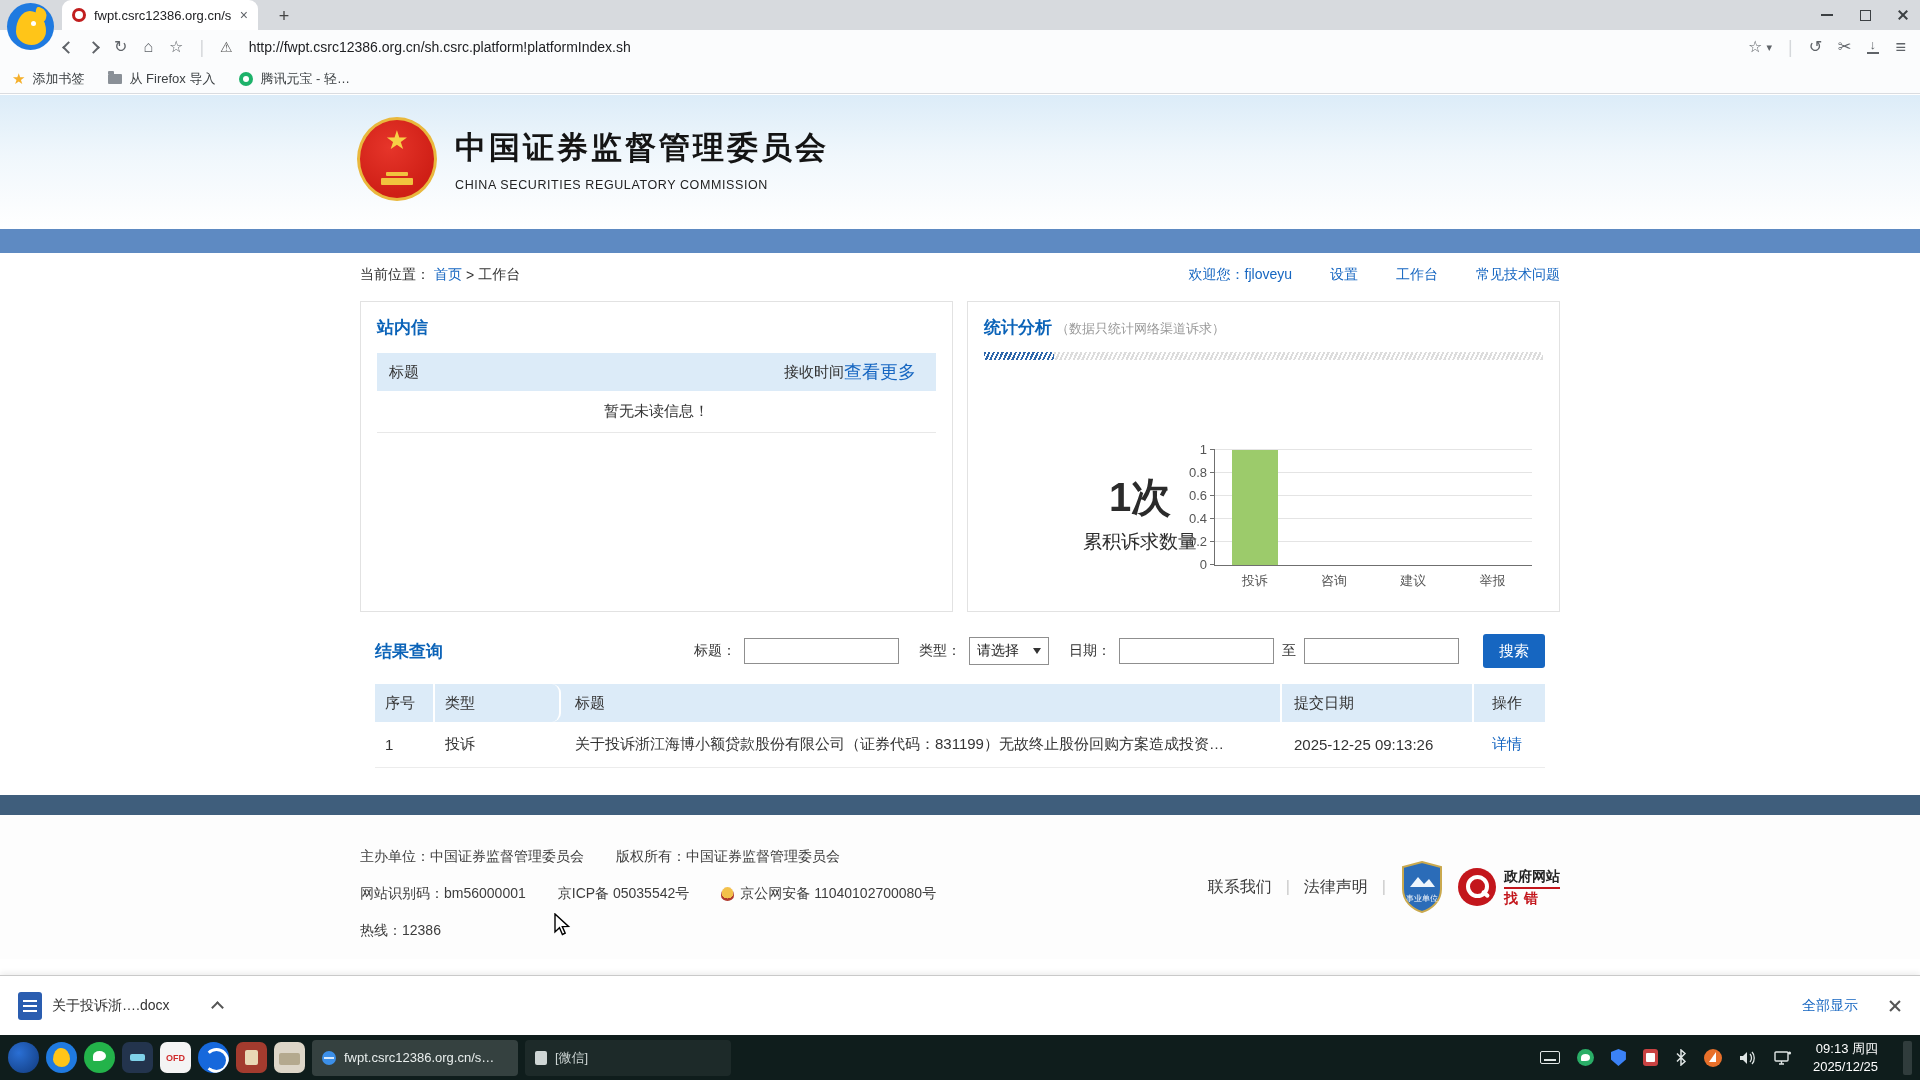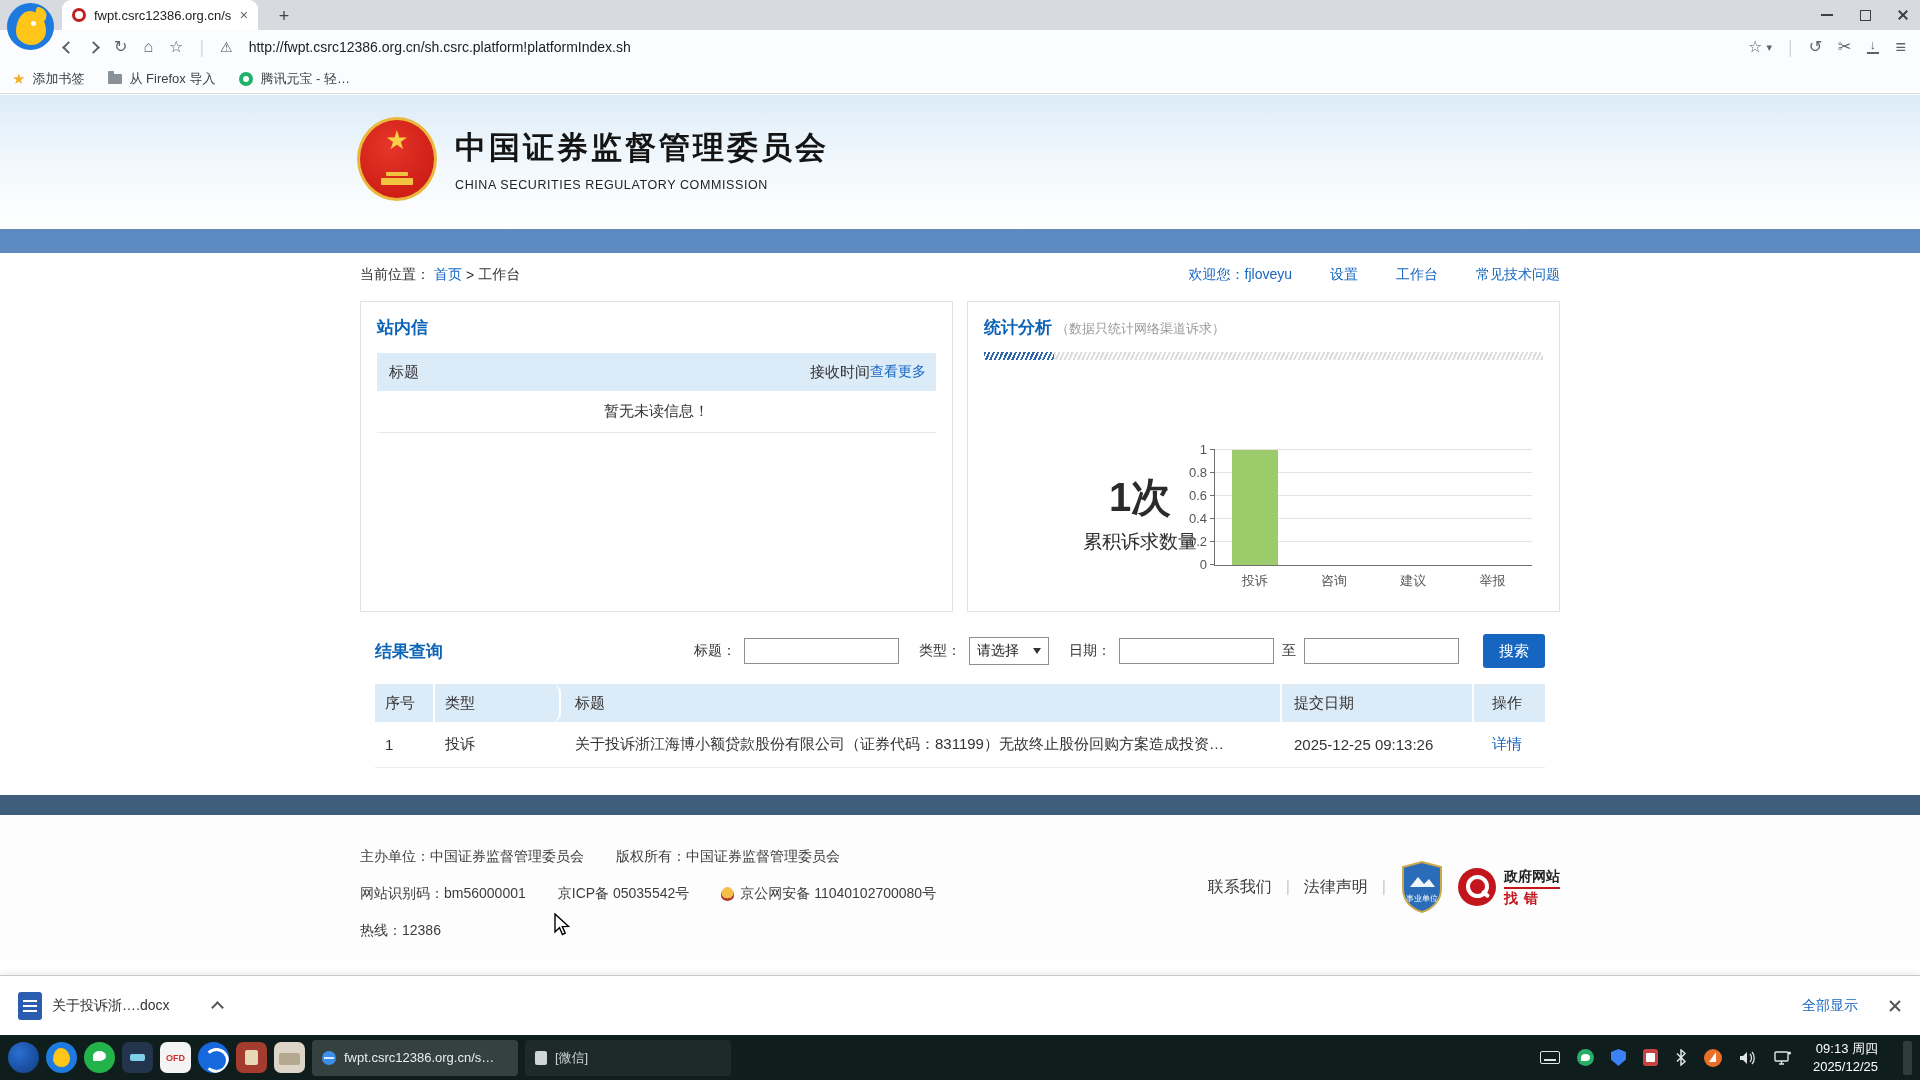--- a/index.html
+++ b/index.html
@@ -72,21 +72,21 @@
   .user-links { display:flex; gap:38px; align-items:center; font-size:14px;text-align:right; }
 
   .panels { display:flex; gap:14px; margin-top:5px; }
   .panel { width:593px; height:311px; background:#fff; border:1px solid #e2e2e2; padding:14px 16px; }
   .panel-title { font-size:17px; font-weight:bold; color:#0b63b8; }
   .panel-note { font-size:13px; color:#9a9a9a; font-weight:normal; margin-left:4px; }
 
   .inbox-head { display:flex; align-items:center; background:#dcebf8; height:38px; margin-top:14px; font-size:15px; color:#333; }
   .ih-title { width:290px; padding-left:12px; }
   .ih-time { flex:1;text-align:right; }
-  .ih-more { padding-right:10px; font-size:14px; }
+  .ih-more { padding-right:20px; font-size:18px; }
   .inbox-empty { height:42px; display:flex; align-items:center; justify-content:center; font-size:15px; color:#333;
     border-bottom:1px solid #e8e8e8; }
 
   .hatch { display:flex; height:8px; margin-top:13px; }
   .hatch .seg1 { width:70px; background:repeating-linear-gradient(115deg,#2d66aa 0,#2d66aa 2px,#ffffff 2px,#ffffff 4px); }
   .hatch .seg2 { flex:1; background:repeating-linear-gradient(115deg,#dcdcdc 0,#dcdcdc 2px,#ffffff 2px,#ffffff 4px); }
 
   .chart-wrap { position:relative; height:220px; margin-top:68px; }
   .chart-summary { position:absolute; left:36px; top:42px; width:240px; text-align:center; color:#2b2b2b; }
   .chart-count { font-size:40px; font-weight:bold; }

